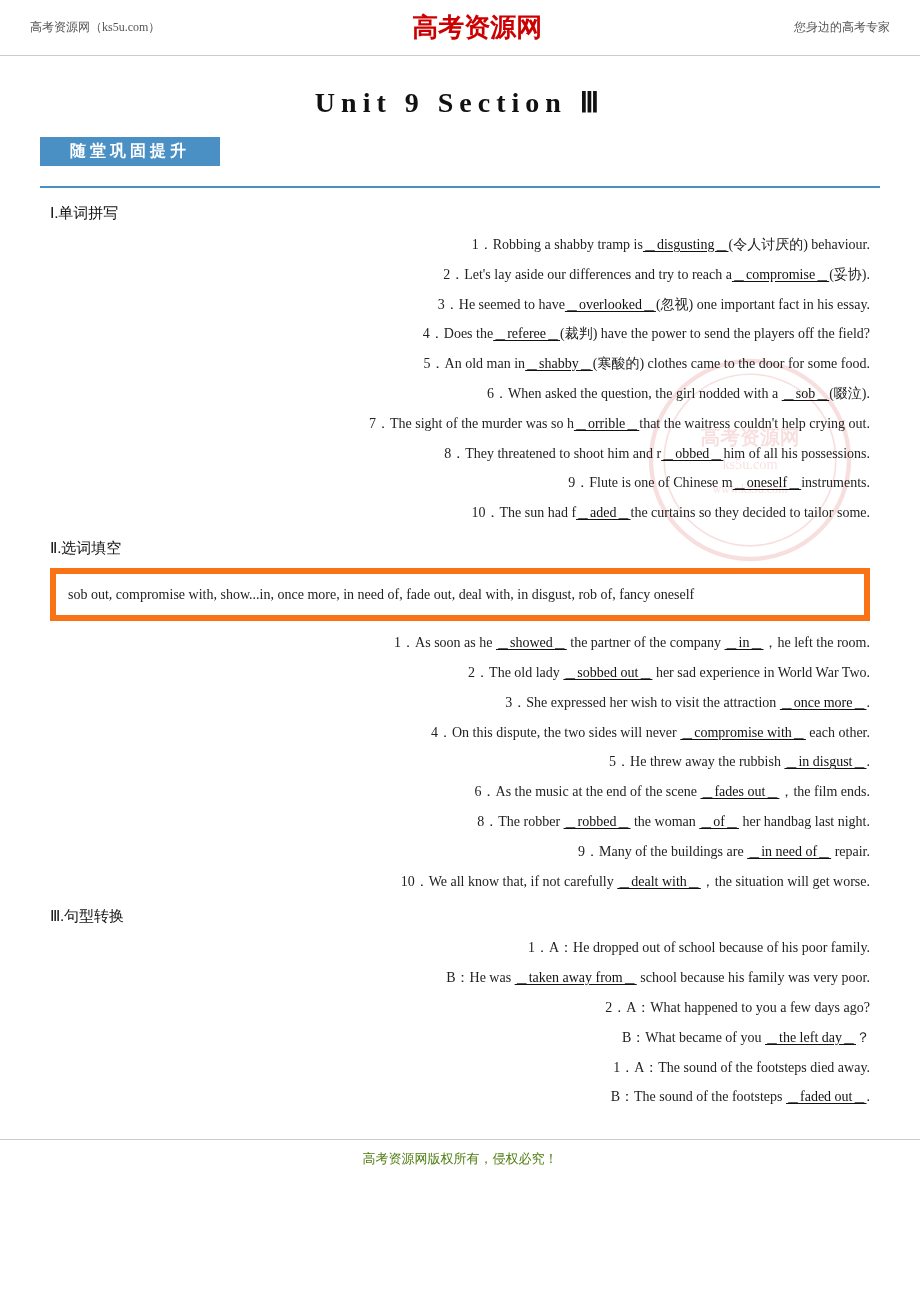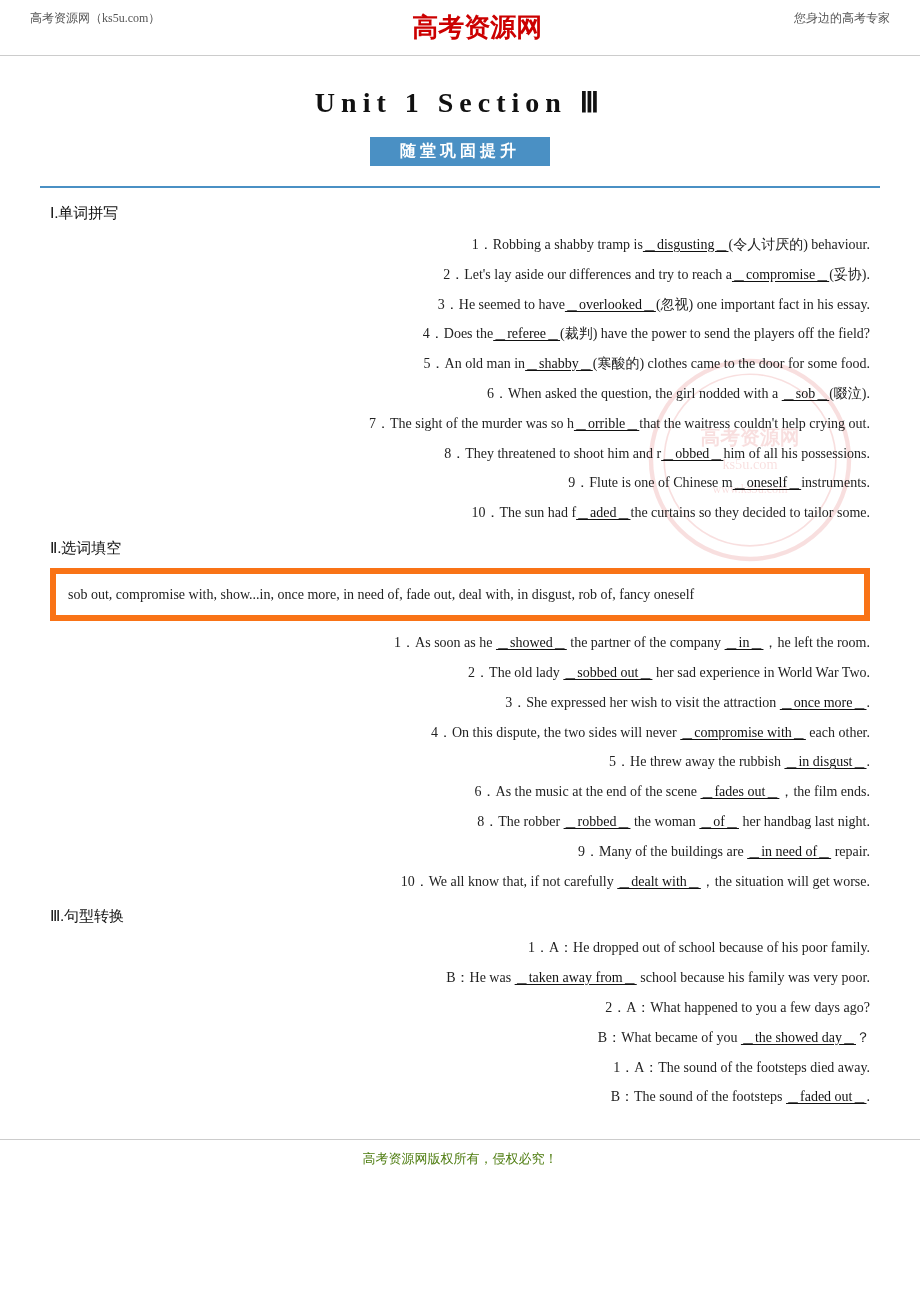--- a/index.html
+++ b/index.html
@@ -10,20 +10,21 @@
       color: #222;
       width: 920px;
       min-height: 1302px;
       position: relative;
     }
 
     
     .header {
       display: flex;
       justify-content: space-between;
+      align-items: center;
       padding: 10px 30px;
       border-bottom: 1px solid #ccc;
       gap: 30px;
     }
     .header-left {
       font-size: 12px;
       color: #555;
     }
     .header-center {
       font-size: 26px;
@@ -42,21 +43,21 @@
       font-size: 28px;
       font-weight: bold;
       margin: 30px 0 18px 0;
       letter-spacing: 6px;
       color: #111;
     }
 
     
     .section-banner {
       display: flex;
-      justify-content: center;
+      justify-content: flex-start;
       margin: 0 40px 20px 40px;
     }
     .section-banner-inner {
       background: #4a90c4;
       color: #fff;
       font-size: 16px;
       font-weight: bold;
       padding: 4px 30px;
       letter-spacing: 4px;
       font-family: "KaiTi", "楷体", serif;
@@ -139,21 +140,21 @@
   </style>
 </head>
 <body>
 
 <div class="header">
   <span class="header-left">高考资源网（ks5u.com）</span>
   <span class="header-center">高考资源网</span>
   <span class="header-right">您身边的高考专家</span>
 </div>
 
-<div class="page-title">Unit 1    Section  Ⅲ</div>
+<div class="page-title">Unit 9    Section  Ⅲ</div>
 
 <div class="section-banner">
   <div class="section-banner-inner">随堂巩固提升</div>
 </div>
 <div class="blue-line"></div>
 
 <div class="content content-wrap">
 
   <div class="section-header">Ⅰ.单词拼写</div>
 
@@ -183,21 +184,21 @@
   <div class="item">8．The robber <span class="answer">＿robbed＿</span> the woman <span class="answer">＿of＿</span> her handbag last night.</div>
   <div class="item">9．Many of the buildings are <span class="answer">＿in need of＿</span> repair.</div>
   <div class="item">10．We all know that, if not carefully <span class="answer">＿dealt with＿</span>，the situation will get worse.</div>
 
   <div class="section-header">Ⅲ.句型转换</div>
 
   <div class="item">1．A：He dropped out of school because of his poor family.</div>
   <div class="item">B：He was <span class="answer">＿taken away from＿</span> school because his family was very poor.</div>
 
   <div class="item">2．A：What happened to you a few days ago?</div>
-  <div class="item">B：What became of you <span class="answer">＿the showed day＿</span>？</div>
+  <div class="item">B：What became of you <span class="answer">＿the left day＿</span>？</div>
 
   <div class="item">1．A：The sound of the footsteps died away.</div>
   <div class="item">B：The sound of the footsteps <span class="answer">＿faded out＿</span>.</div>
 
 </div>
 
 <div class="footer">
   <span>高考资源网版权所有，侵权必究！</span>
 </div>
 

